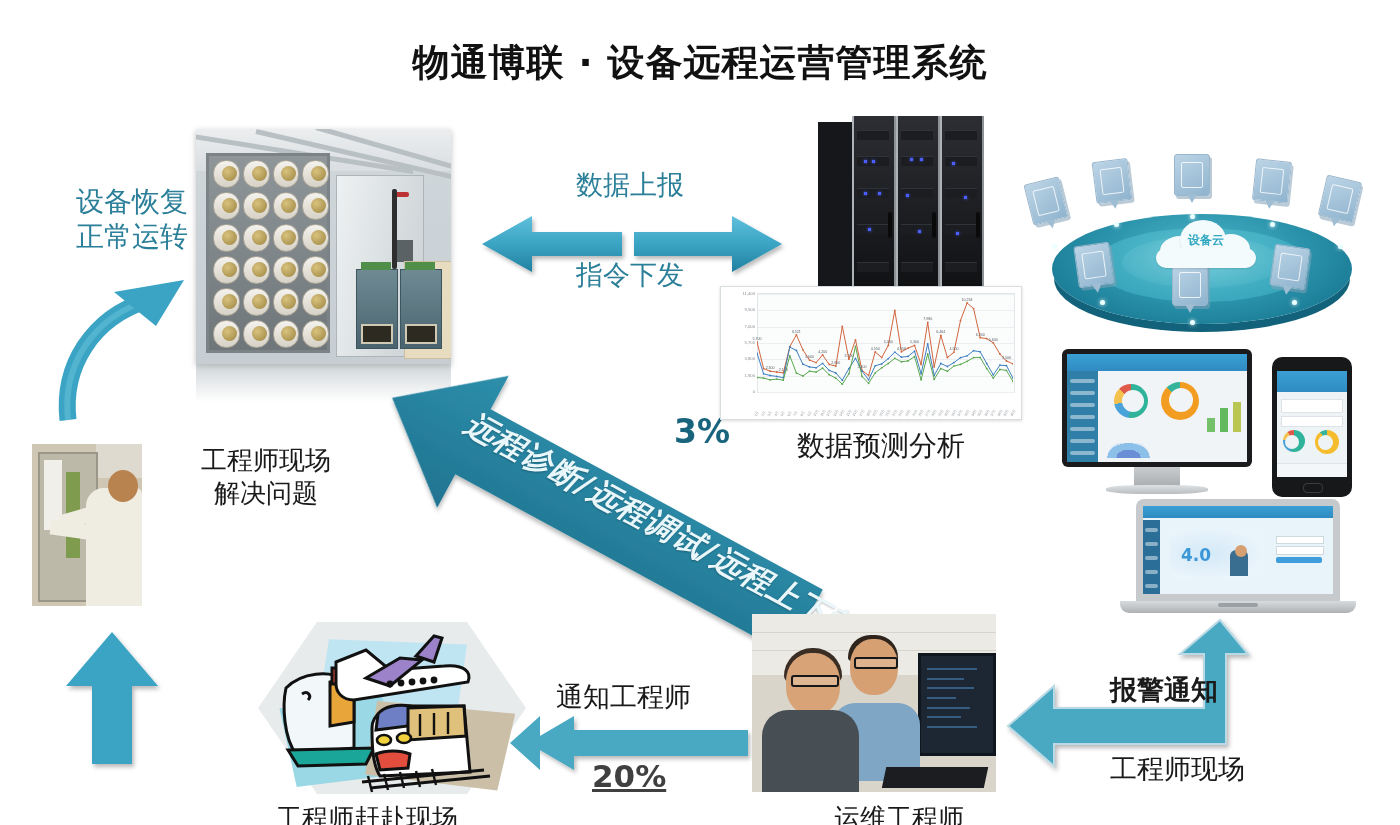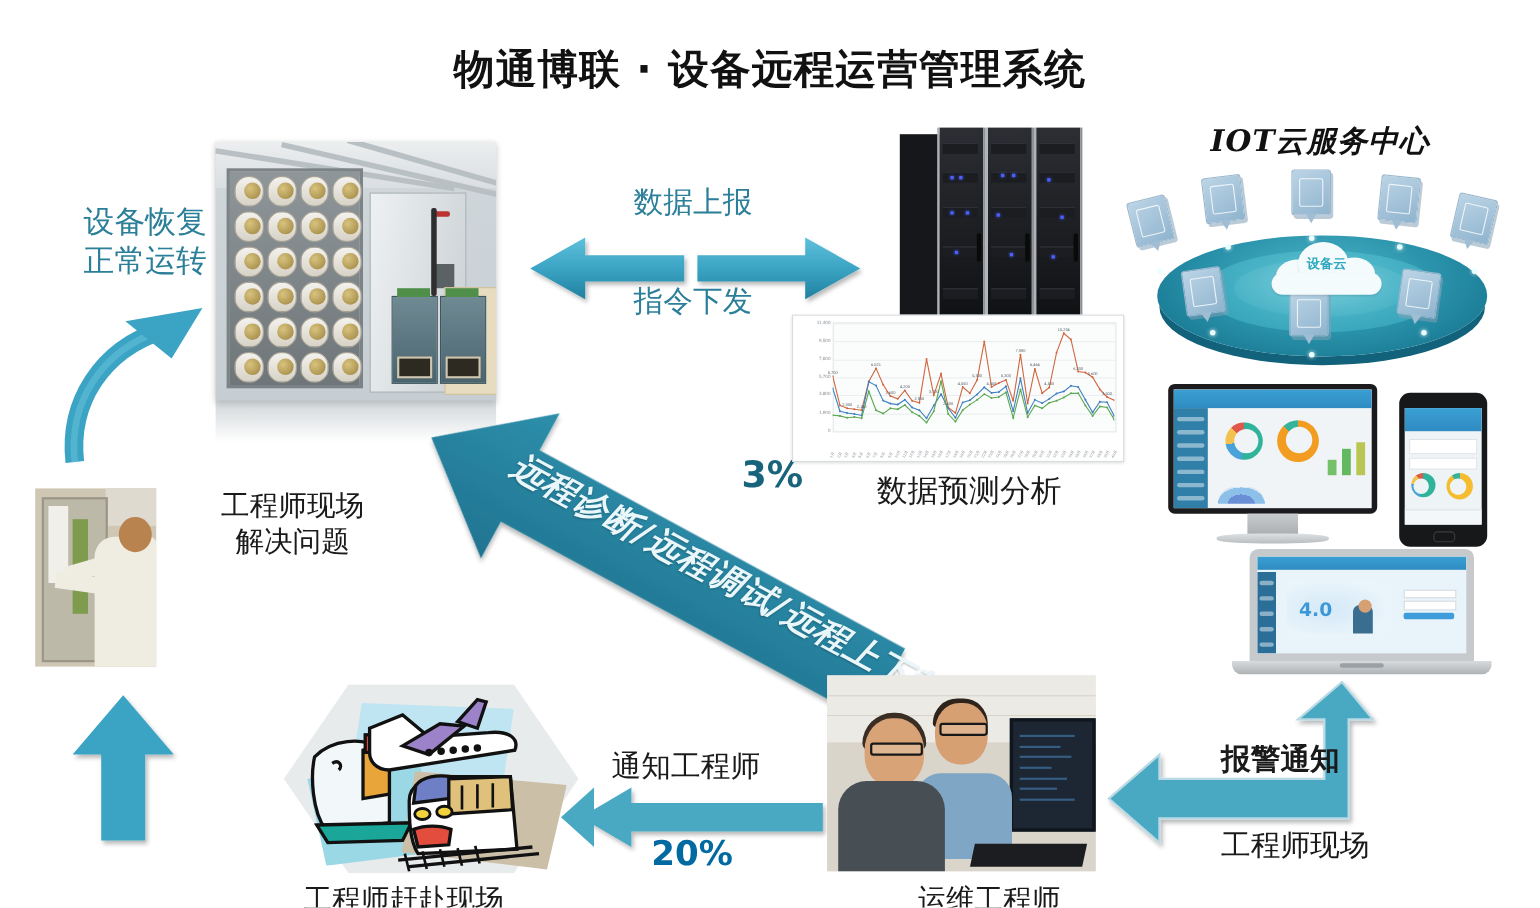--- a/index.html
+++ b/index.html
@@ -16,21 +16,21 @@
   #title{
     left:0;top:14px;width:1400px;text-align:center;
     font-family:"DejaVu Sans","Liberation Sans",sans-serif;
     font-size:37px;font-weight:700;color:#111;letter-spacing:1px;
   }
 
   
   .lbl{font-family:"DejaVu Serif","Liberation Serif",serif;white-space:pre-line;line-height:1.26;}
   .lbl-teal{color:#2b7f99;text-align:center;}
   .lbl-black{color:#1a1a1a;}
-  .lbl-orange{color:#0369a1;font-family:"DejaVu Sans","Liberation Sans",sans-serif;font-weight:bold;}
+  .lbl-orange{color:#404040;font-family:"DejaVu Sans","Liberation Sans",sans-serif;font-weight:bold;text-decoration:underline;}
   .lbl-deepteal{color:#18647c;font-family:"DejaVu Sans","Liberation Sans",sans-serif;font-weight:bold;}
 
   
   .photo{overflow:hidden;position:absolute;}
 
   
   #equip{left:196px;top:105px;width:255px;height:235px;
     background:
       linear-gradient(180deg,#dfe4e6 0%,#cfd6da 18%,#c6ced3 100%);
     box-shadow:0 2px 6px rgba(0,0,0,.25);
@@ -307,21 +307,20 @@
         <div class="u" style="top:170px;"></div>
       <div class="led" style="left:10px;top:46px;"></div>
         <div class="led" style="left:22px;top:80px;"></div>
       <div class="led" style="left:14px;top:116px;"></div>
       <div class="handle"></div>
         <div class="base"></div>
     </div>
   </div>
   <div class="abs" id="serversRefl"></div>
 
-  <div class="abs" id="iotTitle">IOT云服务中心</div>
 
   <div class="abs" id="iot">
     <div class="disc"></div>
     <div class="disc2"></div>
     <div class="disc3"></div>
 
     <div class="card" style="left:6px;top:28px;transform:rotate(-14deg);">
         <div class="g"></div>
       </div>
     <div class="card" style="left:72px;top:8px;transform:rotate(-7deg);">

